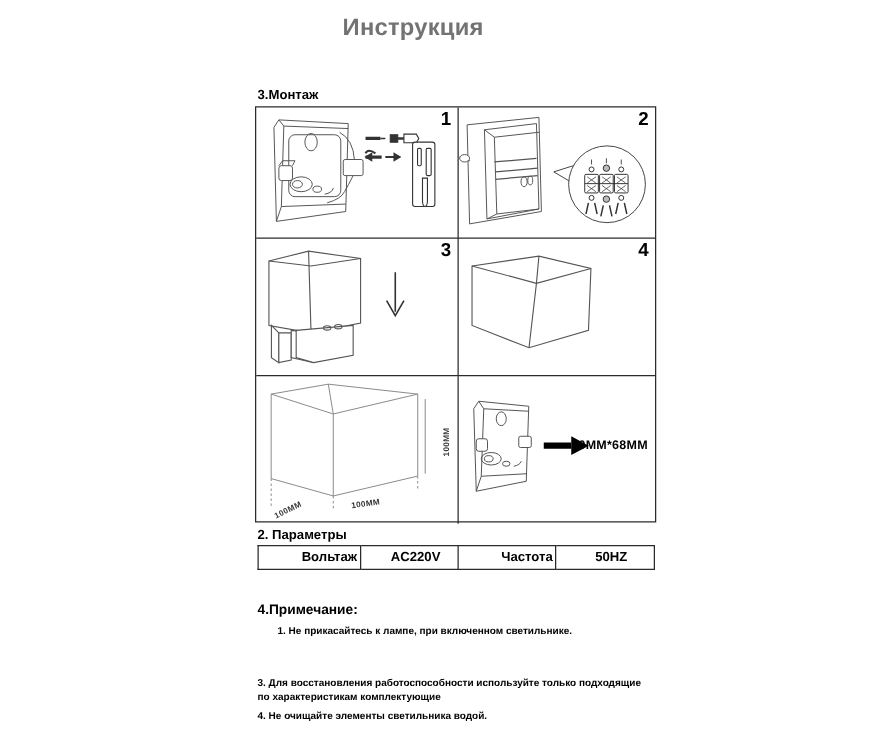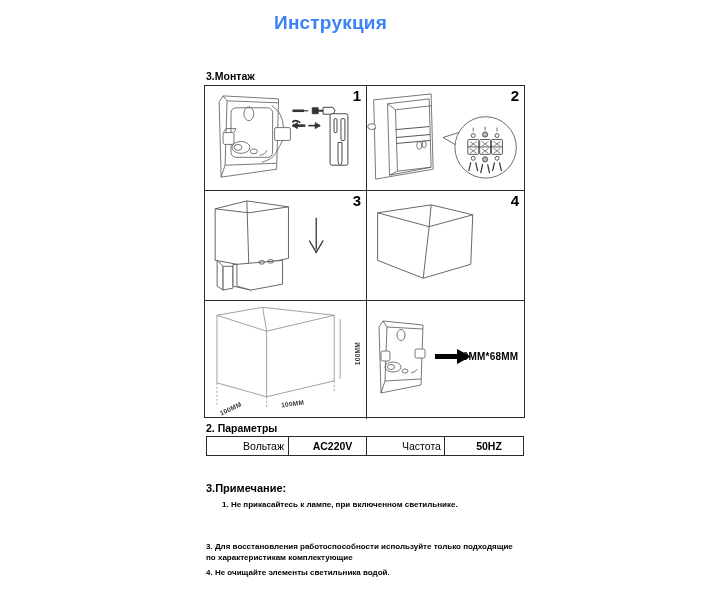--- a/index.html
+++ b/index.html
@@ -12,21 +12,21 @@
     position: relative;
     overflow: hidden;
   }
   .page { position: absolute; inset: 0; }
 
   
   .doc-title {
     position: absolute; left: 0; top: 12px; width: 661px;
     text-align: center;
     font-size: 19px; font-weight: bold; letter-spacing: .2px;
-    color: #3b82f6;
+    color: #737373;
   }
   .model-line {
     position: absolute; left: 0; top: 48px; width: 709px;
     text-align: center;
     font-size: 12px; font-weight: bold; color: #000;
   }
 
   
   .sec-heading {
     position: absolute;
@@ -86,21 +86,21 @@
   }
   .params-table td {
     border: 1.5px solid #2b2b2b;
     height: 19px;
     text-align: center;
     vertical-align: middle;
     font-size: 10.5px;
     color: #000;
     padding: 0 2px;
   }
-  .params-table td.lbl { font-weight: normal; padding-left: 34px; }
+  .params-table td.lbl { font-weight: bold; padding-left: 34px; }
   .params-table td.val { font-weight: bold; padding-left: 12px; }
 
   
   .note {
     position: absolute;
     font-size: 8px; font-weight: bold; color: #000;
     line-height: 1.35;
     width: 318px;
   }
   #note-1 { left: 206px; top: 500px; margin-left: 16px; }
@@ -306,19 +306,19 @@
     <tbody>
       <tr>
         <td class="lbl" style="width:82px">Вольтаж</td>
         <td class="val" style="width:78px">AC220V</td>
         <td class="lbl" style="width:78px">Частота</td>
         <td class="val">50HZ</td>
       </tr>
     </tbody>
   </table>
 
-  <div class="sec-heading" id="sec-notes">3.Примечание:</div>
+  <div class="sec-heading" id="sec-notes">4.Примечание:</div>
 
   <div class="note" id="note-1">1. Не прикасайтесь к лампе, при включенном светильнике.</div>
   <div class="note" id="note-3">3. Для восстановления работоспособности используйте только подходящие по характеристикам комплектующие</div>
   <div class="note" id="note-4">4. Не очищайте элементы светильника водой.</div>
 
 </div>
 
 </body></html>

